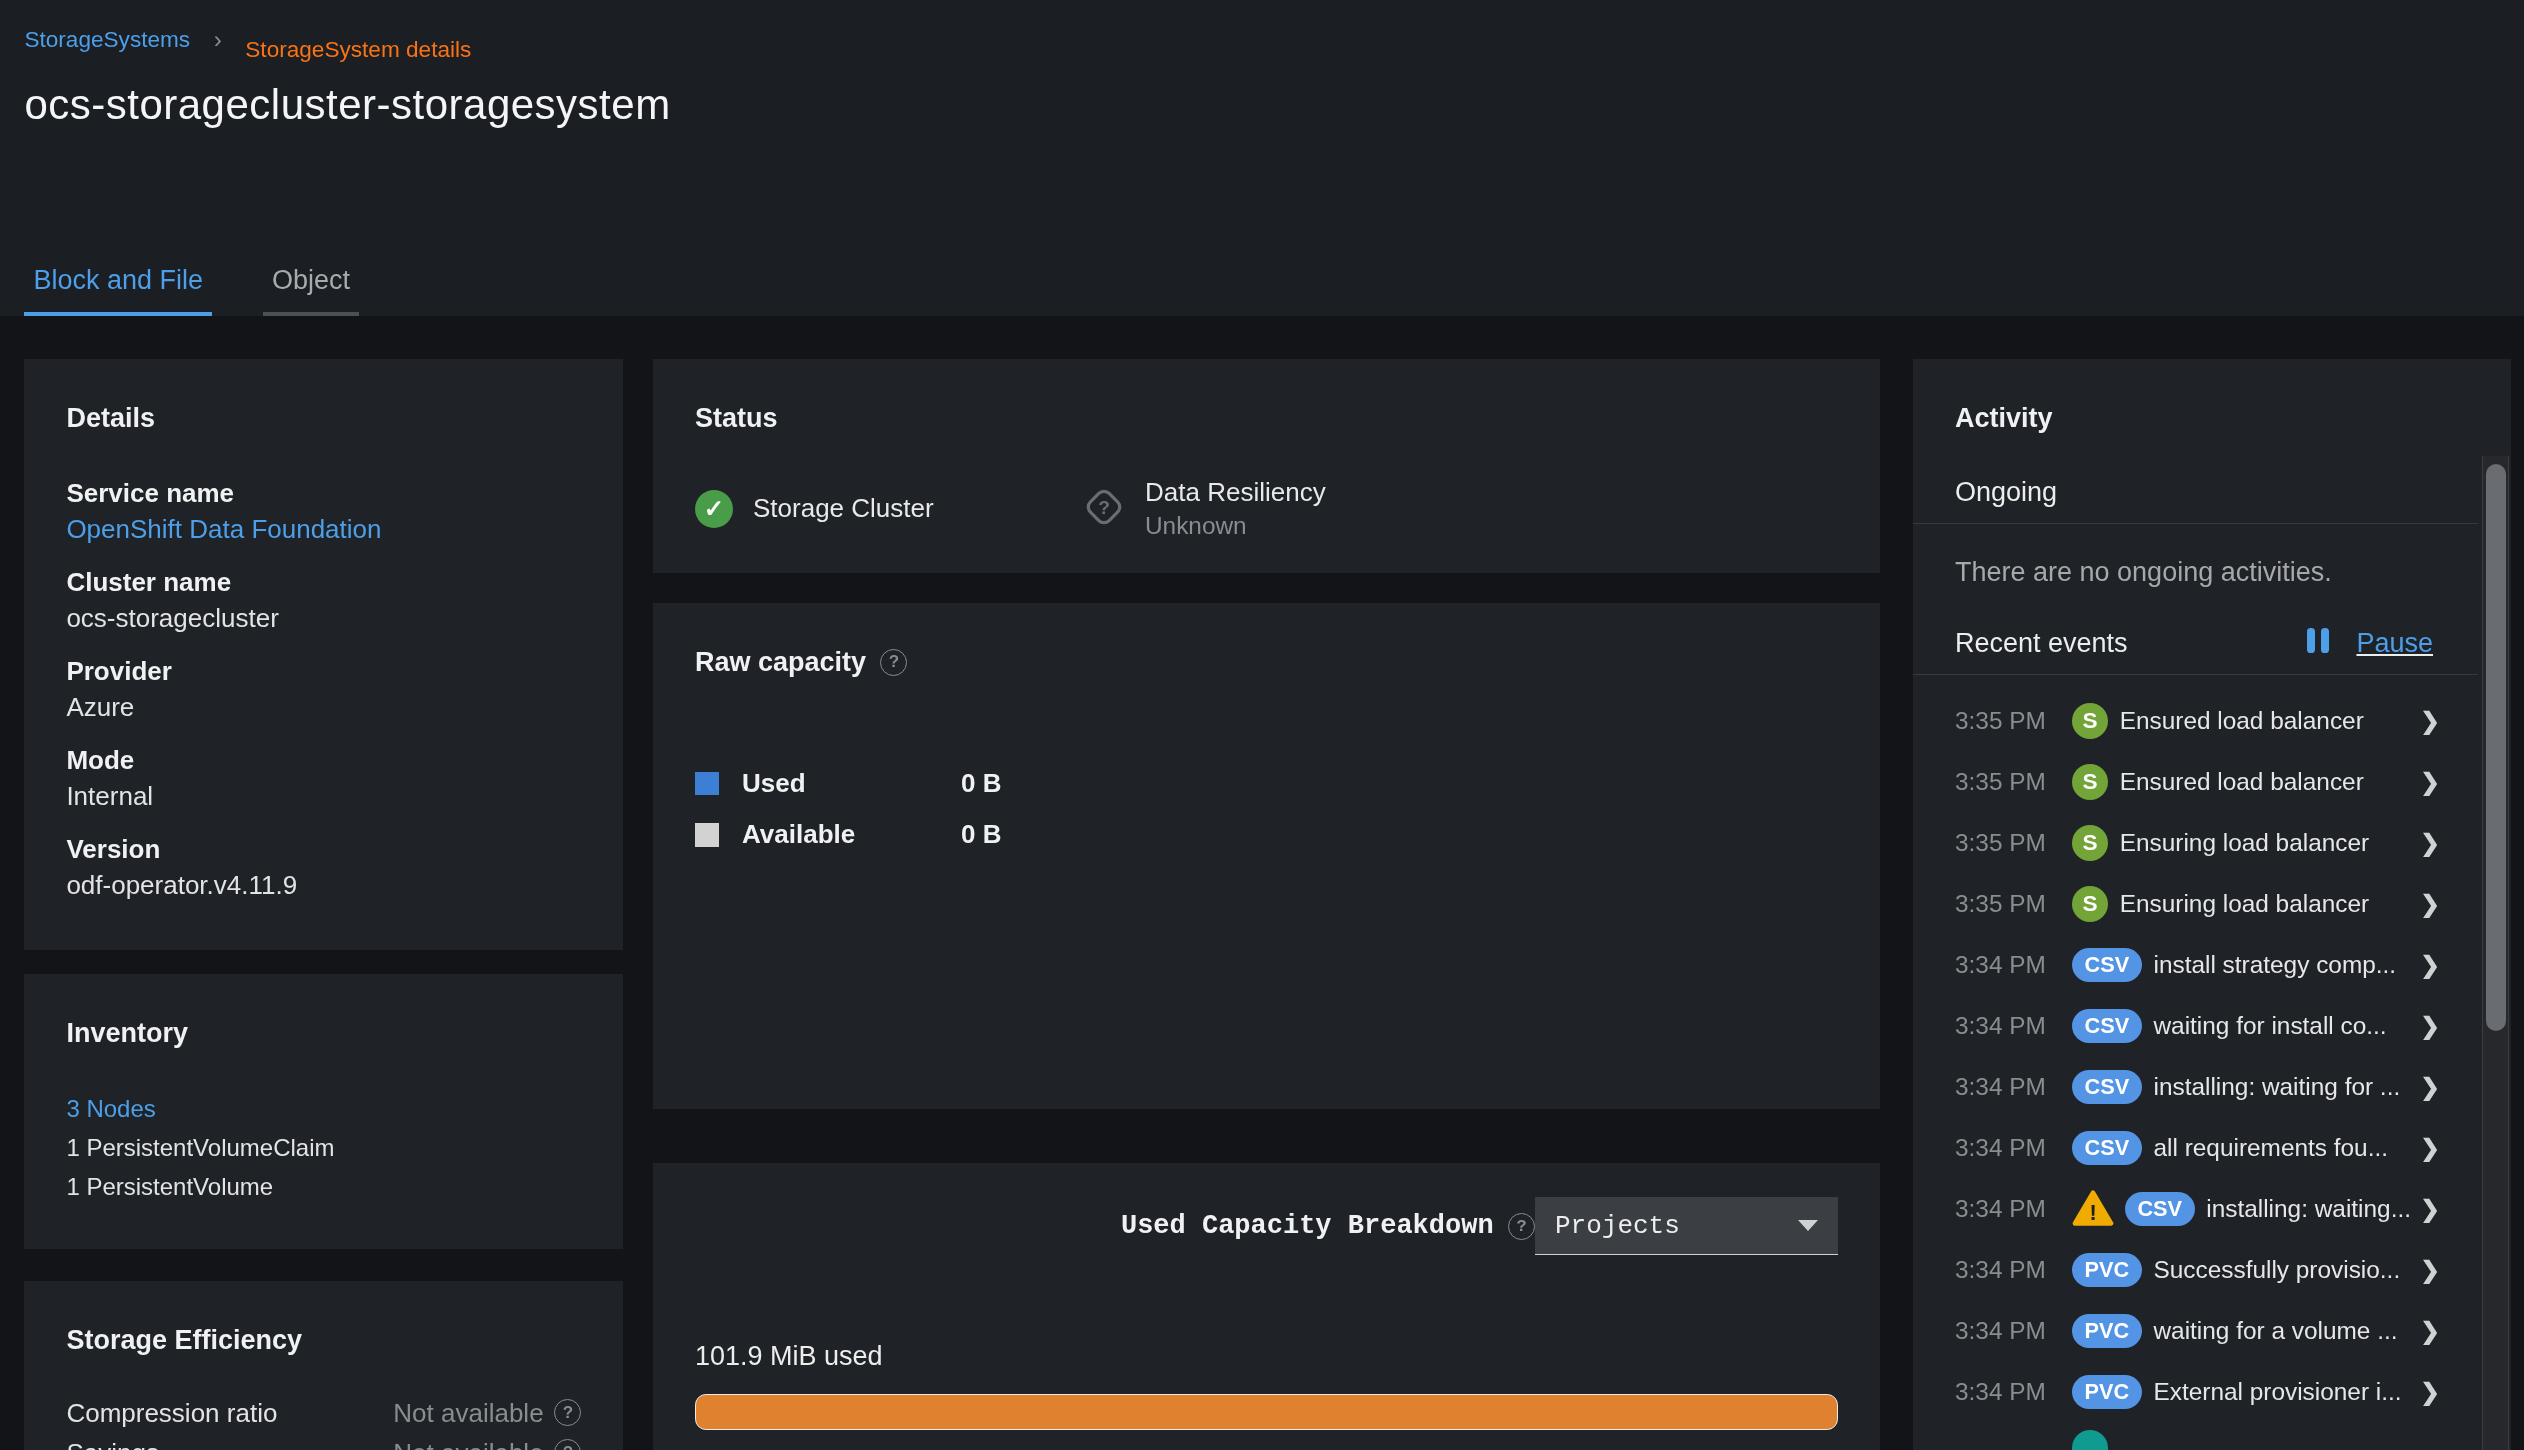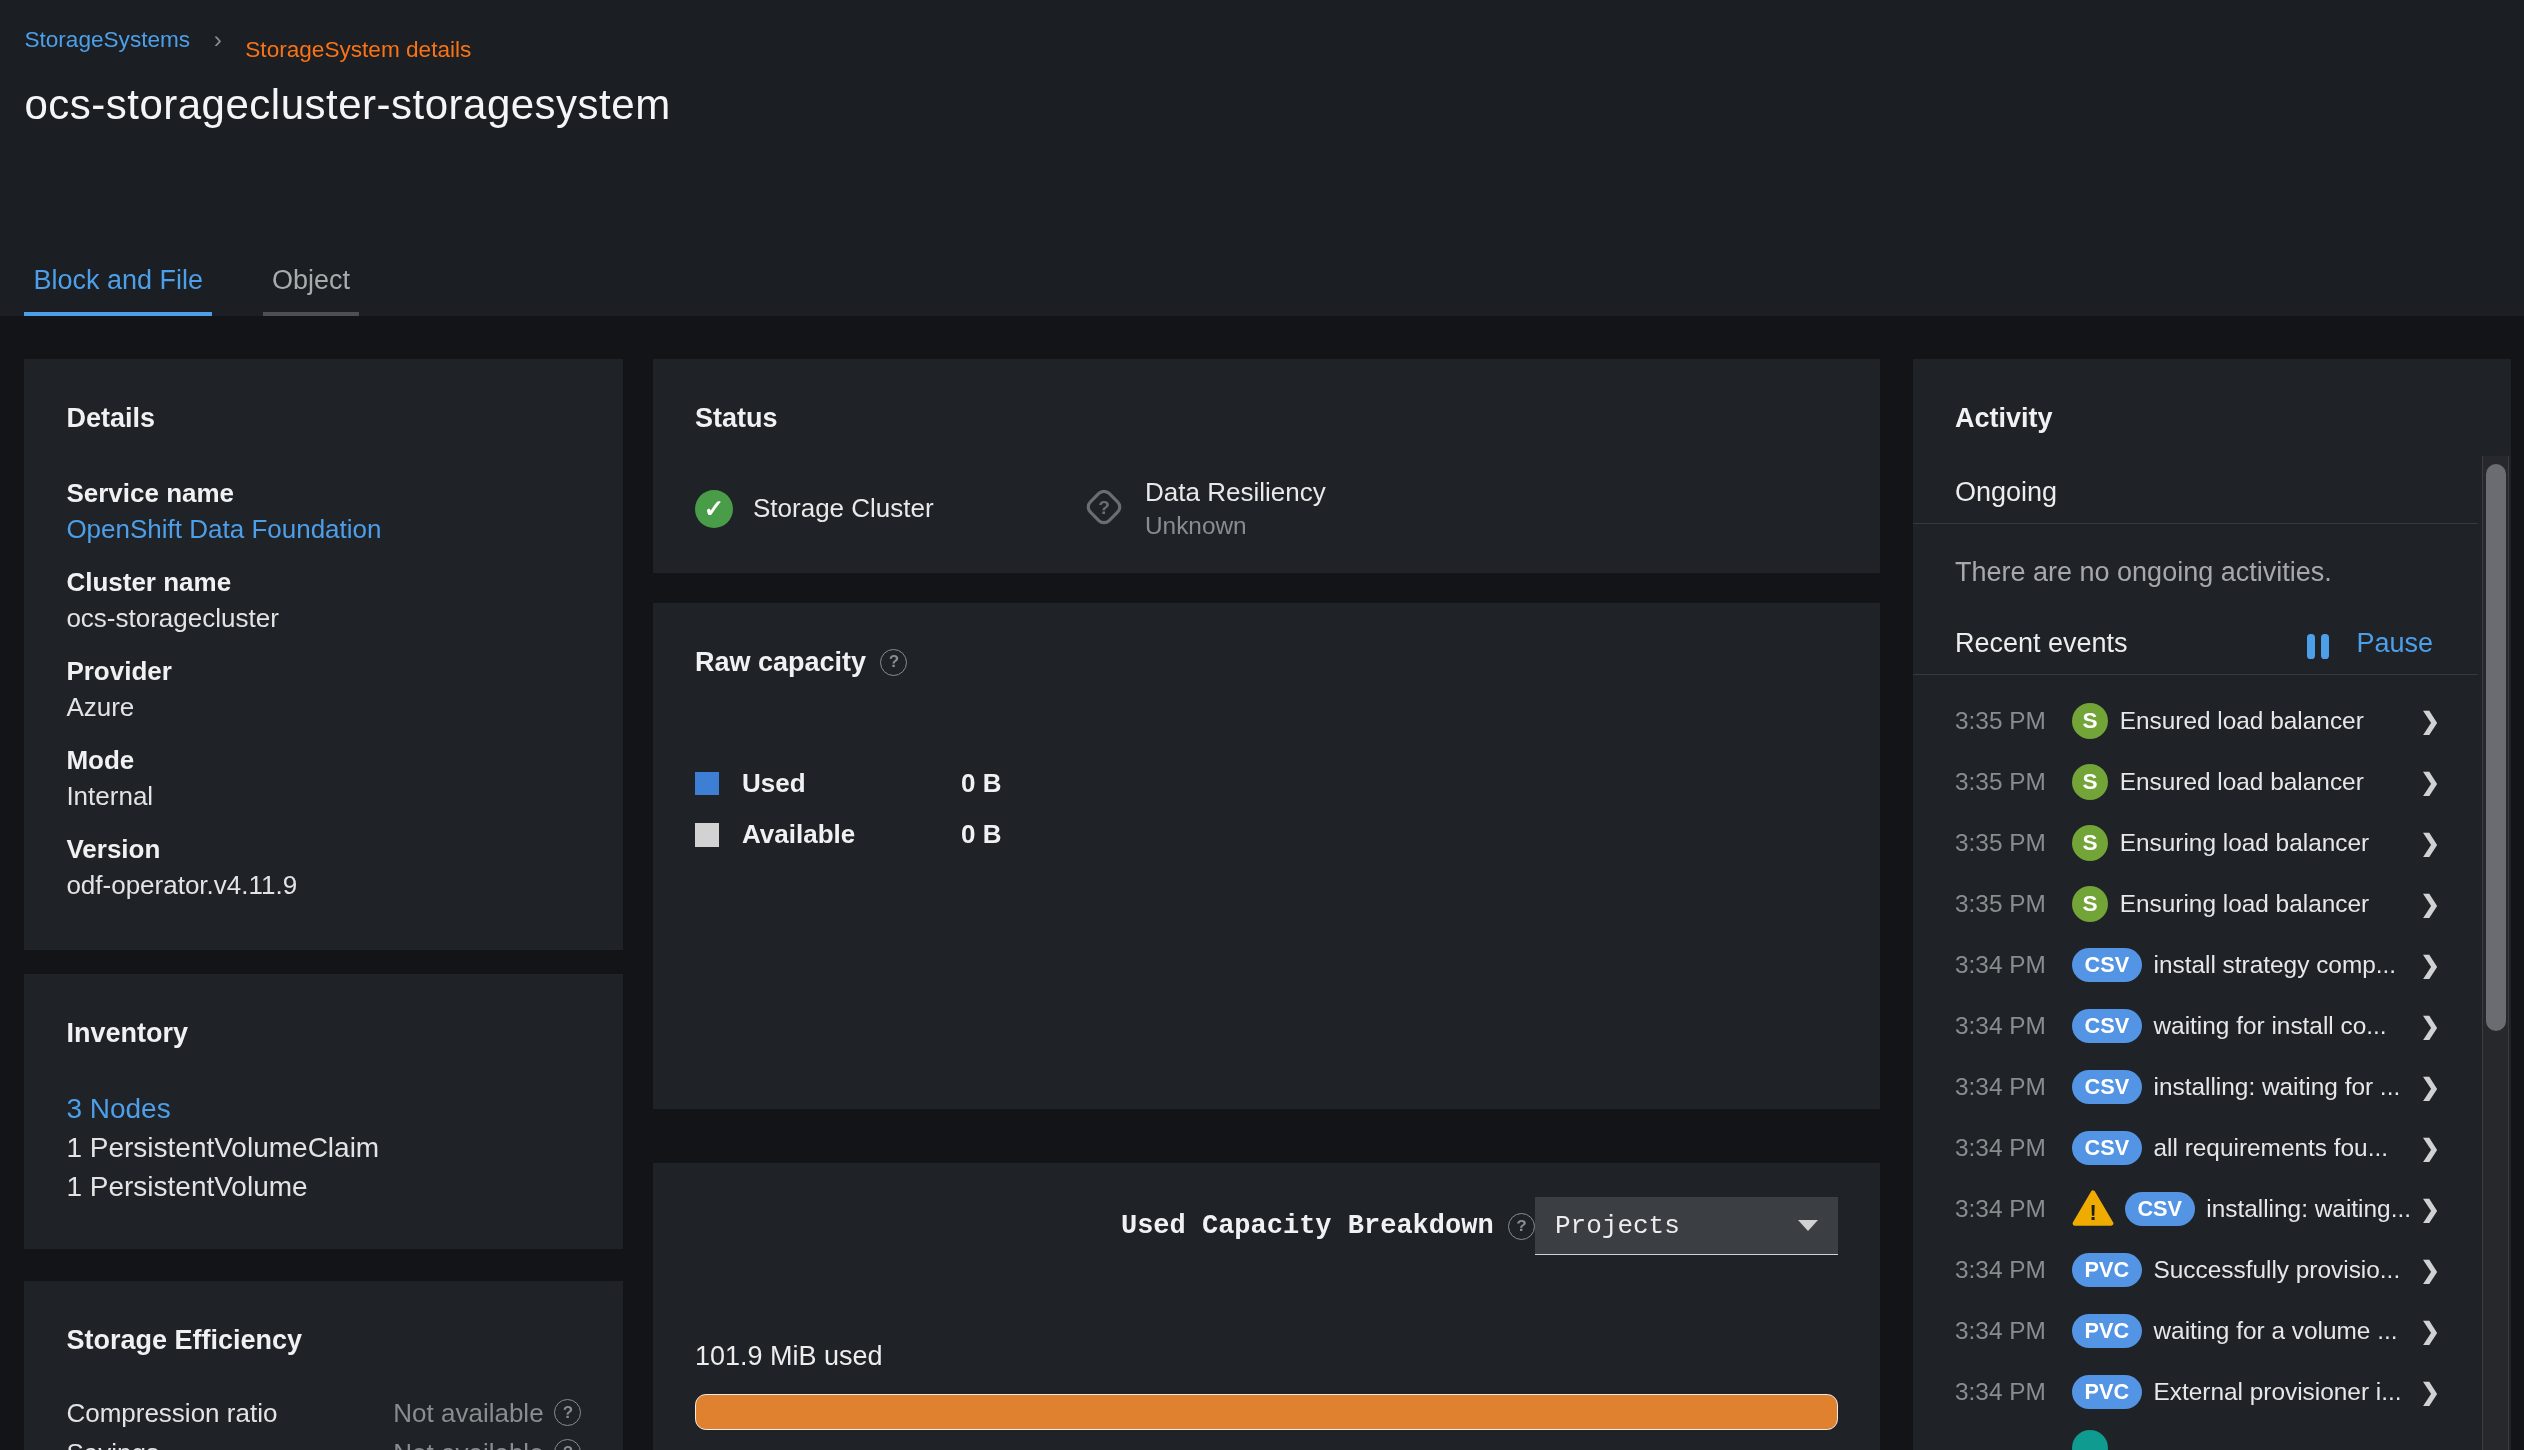--- a/index.html
+++ b/index.html
@@ -38,21 +38,21 @@
   
   .card-details { height:591px; padding:43px 42px; margin-bottom:23.5px; }
   .card-details h2 { margin-bottom:40px; }
   .field { margin-bottom:17px; }
   .f-label { font-size:26px; font-weight:700; color:#f0f1f2; line-height:36px; }
   .f-value { font-size:26px; color:#e2e3e4; line-height:36px; }
   a.link { color:var(--accent-blue,#4d9fe9); text-decoration:none; cursor:pointer; display:inline-block; }
 
   .card-inventory { height:275px; padding:43px 42px; margin-bottom:32.5px; }
   .card-inventory h2 { margin-bottom:40px; }
-  .inv-item { font-size:28px; line-height:39px; color:#e2e3e4; }
+  .inv-item { font-size:24px; line-height:39px; color:#e2e3e4; }
 
   .card-efficiency { height:226px; padding:43px 42px; }
   .card-efficiency h2 { margin-bottom:36px; }
   .eff-row { display:flex; justify-content:space-between; align-items:center; line-height:40px; }
   .eff-label { font-size:26px; color:#e2e3e4; }
   .eff-value { font-size:26px; color:#8a8d90; display:flex; align-items:center; gap:10.8px; }
 
   .help-icon { display:inline-flex; align-items:center; justify-content:center; width:27px; height:27px;
     border:1.8px solid #8a8d90; border-radius:50%; color:#8a8d90; font-size:17px; font-weight:700; cursor:pointer; }
 
@@ -93,21 +93,21 @@
   .bd-bar { margin-top:23.5px; height:36px; background:var(--bar-orange,#e0812f); border:1.8px solid #ececec; border-radius:10.8px; }
 
   
   .card-activity { height:1147px; padding-top:43px; position:relative; }
   .card-activity h2 { padding-left:42px; }
   .activity-scroll { margin-top:21px; width:565px; }
   .act-row-head { height:67px; display:flex; align-items:center; padding:7.2px 45px 0 42px; font-size:27px; color:#eceded; }
   .act-divider { height:0.9px; background:#36393f; }
   .act-empty { height:90px; display:flex; align-items:flex-start; padding:34px 42px 0 42px; font-size:27px; color:#a6a8ab; }
   .recent-head { height:61px; display:flex; align-items:center; padding:0 45px 0 42px; font-size:27px; color:#eceded; }
-  .pause-btn { margin-left:auto; display:flex; align-items:flex-end; gap:27px; cursor:pointer; }
+  .pause-btn { margin-left:auto; display:flex; align-items:flex-start; gap:27px; cursor:pointer;text-decoration:underline; }
   .pause-icon { display:flex; gap:6.3px; }
   .pause-icon i { display:block; width:8.1px; height:25px; border-radius:3.6px; background:var(--accent-blue,#4d9fe9); }
   .pause-label { font-size:27px; color:var(--accent-blue,#4d9fe9); }
   .event-list { padding:15.4px 38px 0 42px; }
   .event-row { height:61px; display:flex; align-items:center; cursor:pointer; }
   .ev-time { width:117px; font-size:24.4px; color:#8a8d90; flex:none; }
   .warn-icon { margin-right:10.8px; flex:none; }
   .badge { flex:none; display:inline-flex; align-items:center; justify-content:center; color:#fff; font-weight:700; }
   .badge-s { width:36px; height:36px; border-radius:50%; background:var(--badge-green,#72a437); font-size:22.6px; }
   .badge-csv, .badge-pvc { height:34px; border-radius:17px; background:var(--badge-blue,#5394e4); padding:0 12.6px; font-size:21.7px; }

